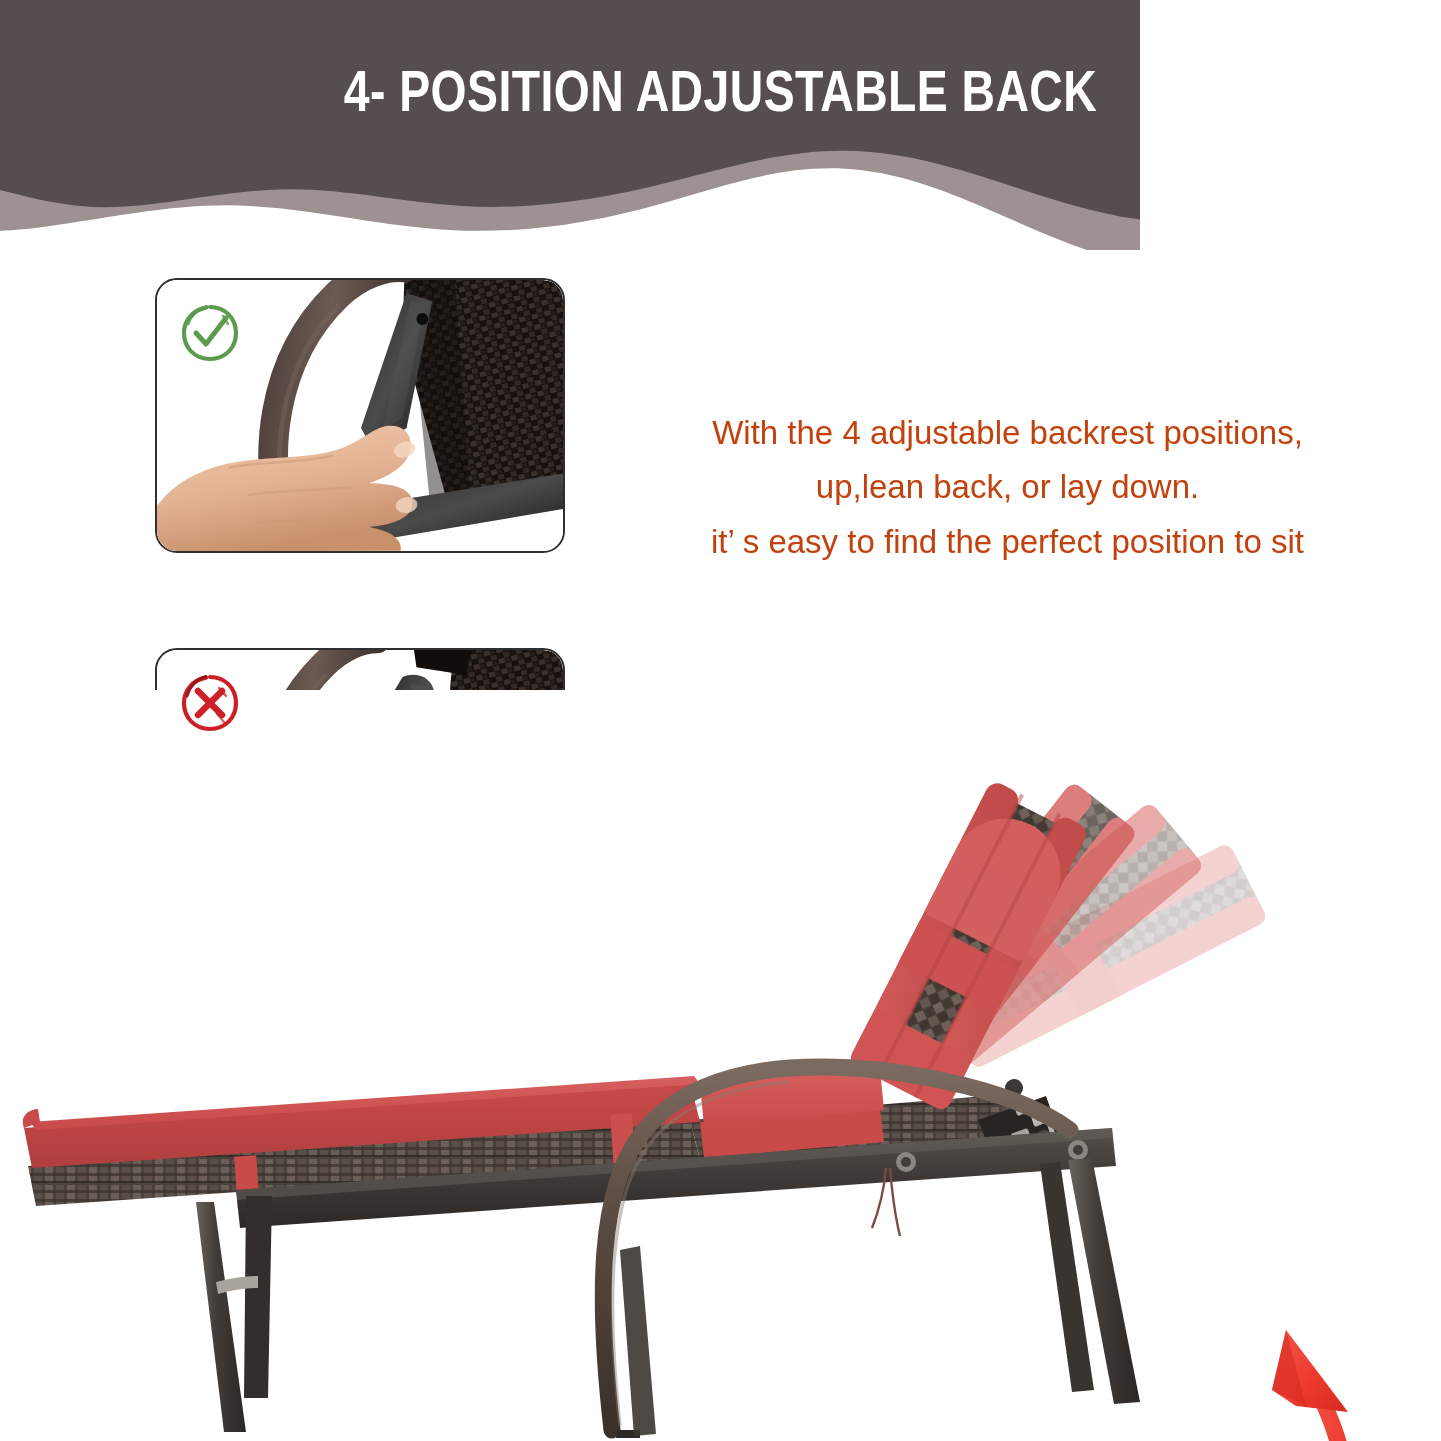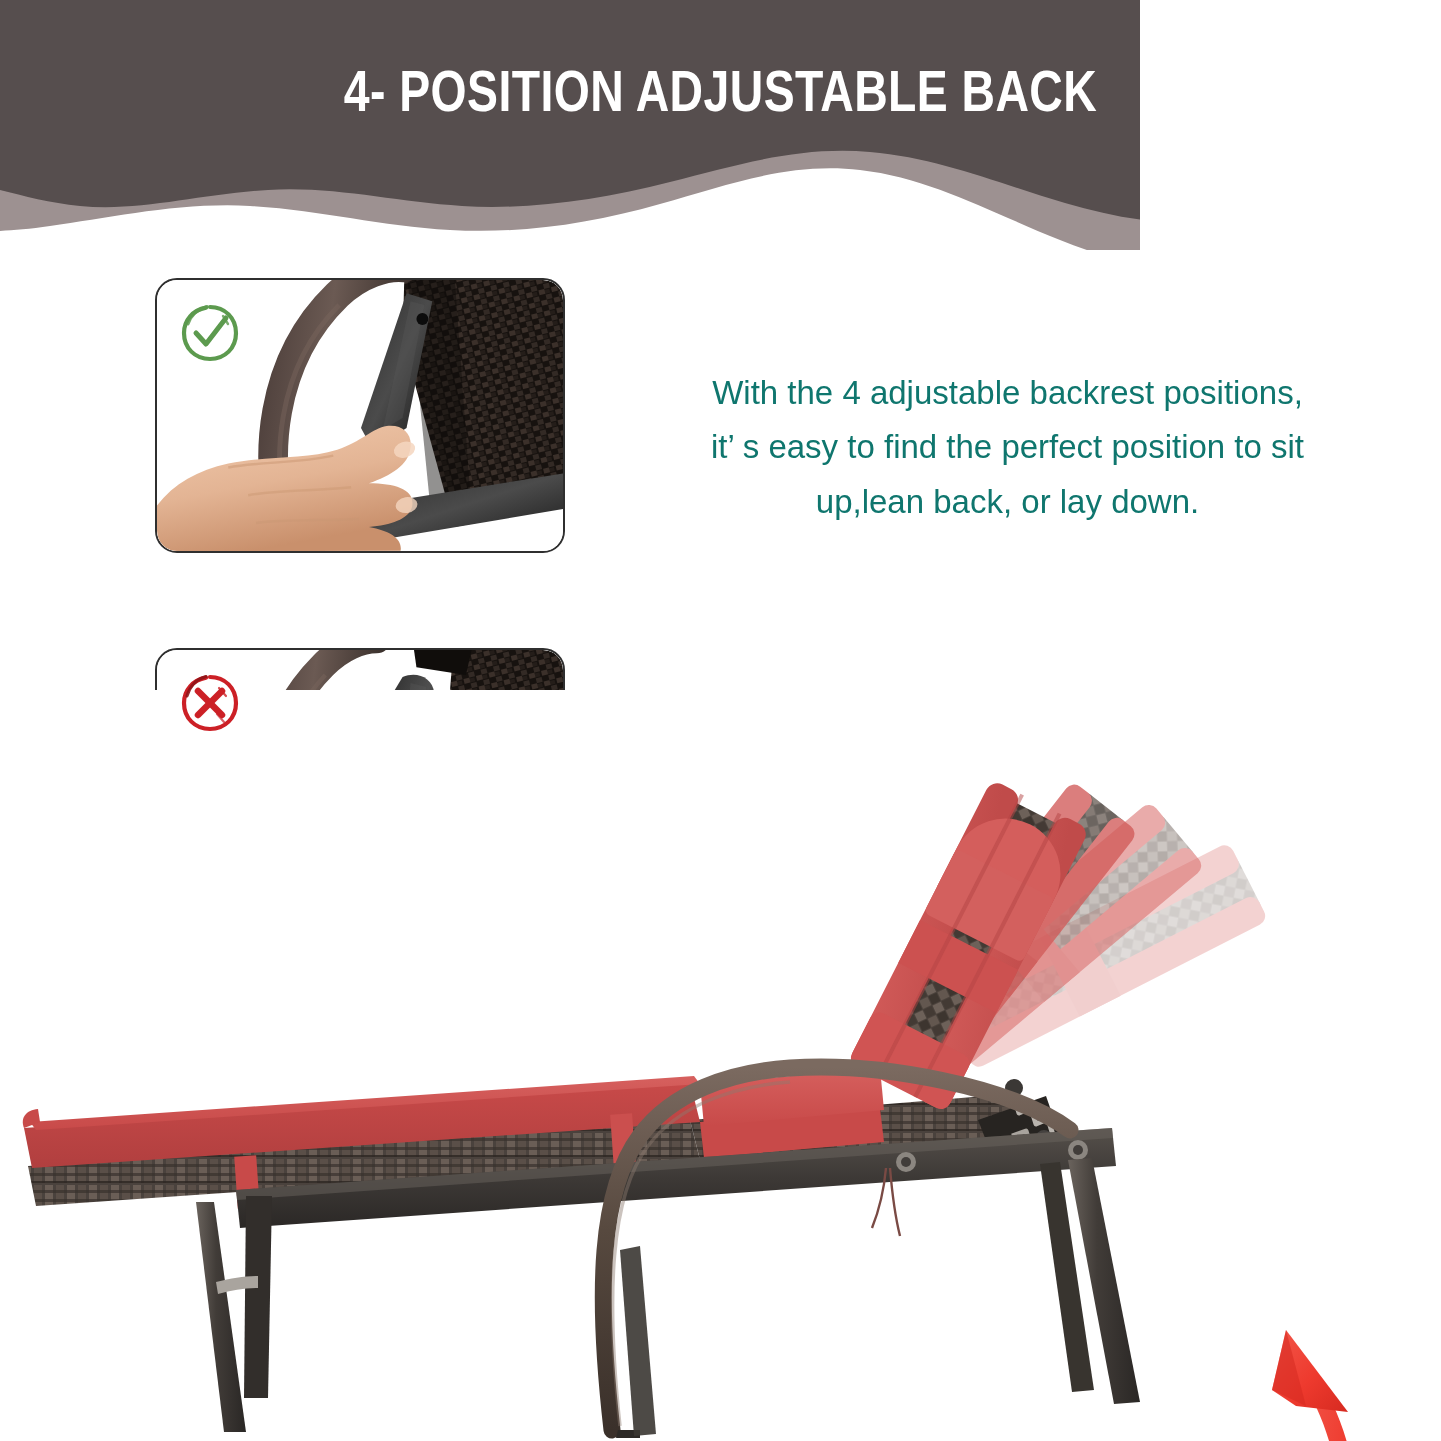--- a/index.html
+++ b/index.html
@@ -60,24 +60,24 @@
     position: absolute;
     left: 22px; top: 22px;
     width: 62px; height: 62px;
     z-index: 5;
   }
   .status-icon svg { display: block; width: 62px; height: 62px; }
 
   
   .description {
     position: absolute;
-    left: 620px; top: 366px;
+    left: 620px; top: 406px;
     width: 775px;
     text-align: center;
-    color: #0f766e;
+    color: #c2410c;
     font-size: 33px;
     line-height: 1.65;
     font-family: "Liberation Sans", "DejaVu Sans", sans-serif;
     font-weight: 400;
   }
 
   
   .product-stage {
     position: absolute;
     left: 0; top: 690px;
@@ -224,22 +224,22 @@
       <path d="M19,19 L43,43" stroke="#cc2026" stroke-width="6.5" fill="none" stroke-linecap="round"></path>
       <path d="M43,19 L19,43" stroke="#cc2026" stroke-width="6.5" fill="none" stroke-linecap="round"></path>
       <path d="M40,16 L47,24" stroke="#cc2026" stroke-width="2.2" fill="none" stroke-linecap="round" opacity="0.8"></path>
       <path d="M38,42 L45,50" stroke="#cc2026" stroke-width="2.2" fill="none" stroke-linecap="round" opacity="0.7"></path>
     </svg>
   </div>
 </div>
 
 <div class="description">
   <div>With the 4 adjustable backrest positions,</div>
+  <div>up,lean back, or lay down.</div>
   <div>it’  s easy to find the perfect position to sit</div>
-  <div>up,lean back, or lay down.</div>
 </div>
 
 <div class="product-stage">
   <svg viewBox="0 0 1441 751">
     <defs>
       <linearGradient id="cushTop" x1="0" y1="0" x2="0" y2="1">
         <stop offset="0%" stop-color="#d6605e"></stop>
         <stop offset="100%" stop-color="#c84a49"></stop>
       </linearGradient>
       <linearGradient id="cushSide" x1="0" y1="0" x2="0" y2="1">

